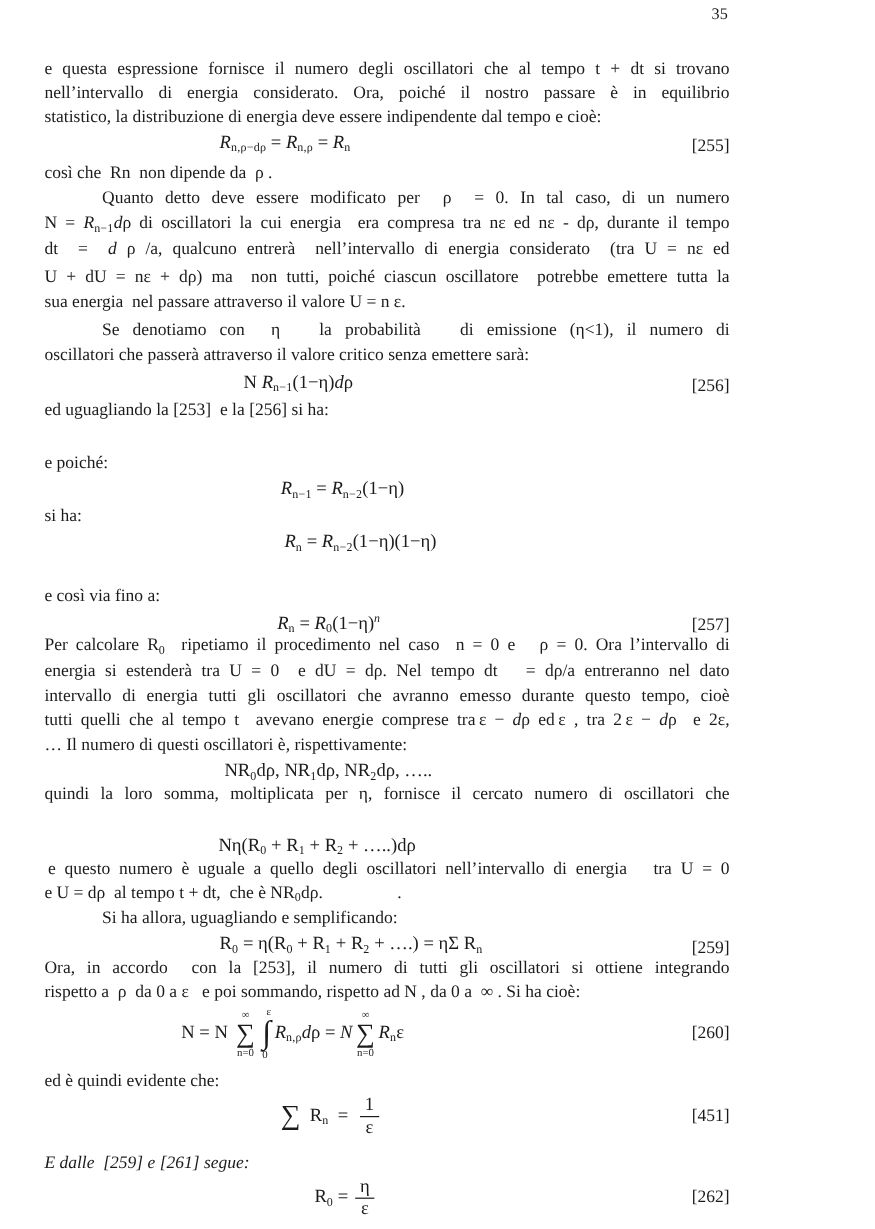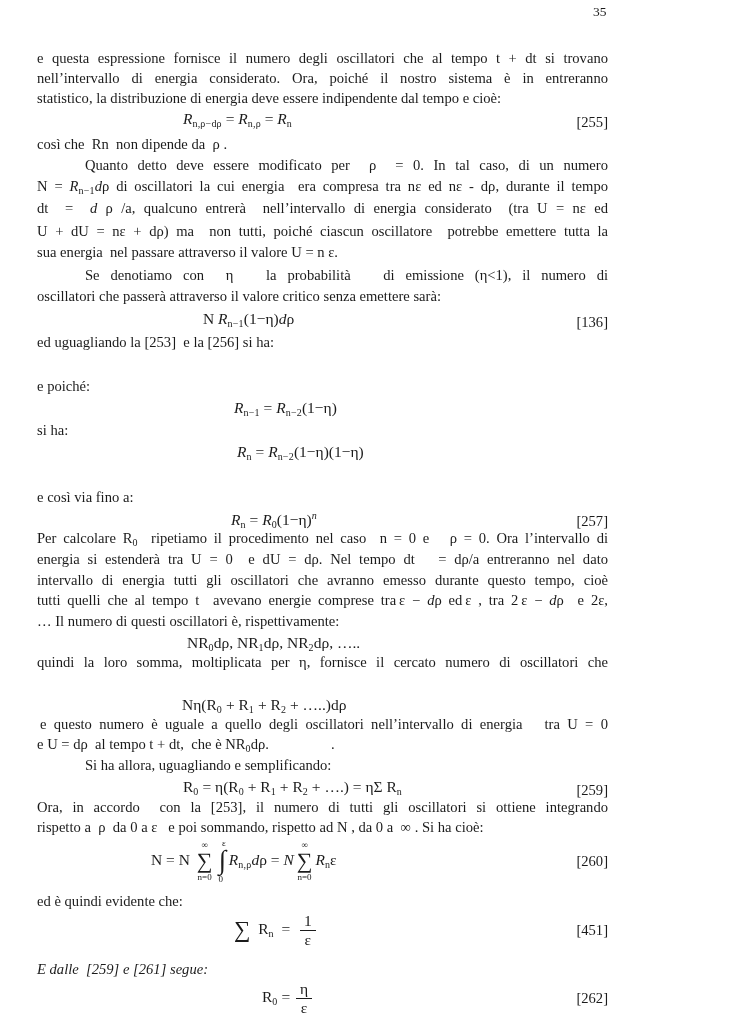--- a/index.html
+++ b/index.html
@@ -51,37 +51,37 @@
   }
   .frac .num{display:block;border-bottom:1px solid #1b1b1b;padding:0 4px;}
   .frac .den{display:block;}
 </style>
 </head>
 <body>
 
 <div id="page-number">35</div>
 <div id="content">
     <div class="line justify" style="top: 48px;">e questa espressione fornisce il numero degli oscillatori che al tempo t + dt si trovano</div>
-    <div class="line justify" style="top: 68px;">nell’intervallo di energia considerato. Ora, poiché il nostro sistema è in entreranno</div>
+    <div class="line justify" style="top: 68px;">nell’intervallo di energia considerato. Ora, poiché il nostro passare è in equilibrio</div>
     <div class="line" style="top: 88px;">statistico, la distribuzione di energia deve essere indipendente dal tempo e cioè:</div>
     <div class="eq" style="top: 108px; padding-left: 146px;">
       <span class="eqc"><span class="i">R</span><span class="sb">n,ρ−dρ</span>&nbsp;= <span class="i">R</span><span class="sb">n,ρ</span>&nbsp;= <span class="i">R</span><span class="sb">n</span></span>
       <span class="eqlabel">[255]</span>
     </div>
     <div class="line" style="top: 134px;">così che&nbsp; Rn&nbsp; non dipende da&nbsp; ρ .</div>
     <div class="line justify" style="top: 155px; padding-left: 48px;">Quanto detto deve essere modificato per &nbsp;ρ&nbsp; = 0. In tal caso, di un numero</div>
     <div class="line justify" style="top: 176px;">N = <span class="i">R</span><span class="sb">n−1</span><span class="i">d</span>ρ di oscillatori la cui energia &nbsp;era compresa tra nε ed nε - dρ, durante il tempo</div>
     <div class="line justify" style="top: 198px;">dt&nbsp; = &nbsp;<span class="i">d</span>&nbsp;ρ /a, qualcuno entrerà &nbsp;nell’intervallo di energia considerato &nbsp;(tra U = nε ed</div>
     <div class="line justify" style="top: 221px;">U + dU = nε + dρ) ma &nbsp;non tutti, poiché ciascun oscillatore &nbsp;potrebbe emettere tutta la</div>
     <div class="line" style="top: 242px;">sua energia &nbsp;nel passare attraverso il valore U = n ε.</div>
     <div class="line justify" style="top: 265px; padding-left: 48px;">Se denotiamo con &nbsp;η &nbsp; la probabilità &nbsp; di emissione (η&lt;1), il numero di</div>
     <div class="line" style="top: 286px;">oscillatori che passerà attraverso il valore critico senza emettere sarà:</div>
     <div class="eq" style="top: 308px; padding-left: 166px;">
       <span class="eqc">N&nbsp;<span class="i">R</span><span class="sb">n−1</span>(1−η)<span class="i">d</span>ρ</span>
-      <span class="eqlabel">[136]</span>
+      <span class="eqlabel">[256]</span>
     </div>
     <div class="line" style="top: 332px;">ed uguagliando la [253] &nbsp;e la [256] si ha:</div>
     <div class="line" style="top: 376px;">e poiché:</div>
     <div class="eq" style="top: 397px; padding-left: 197px;">
       <span class="eqc"><span class="i">R</span><span class="sb">n−1</span> = <span class="i">R</span><span class="sb">n−2</span>(1−η)</span>
     </div>
     <div class="line" style="top: 420px;">si ha:</div>
     <div class="eq" style="top: 441px; padding-left: 200px;">
       <span class="eqc"><span class="i">R</span><span class="sb">n</span> = <span class="i">R</span><span class="sb">n−2</span>(1−η)(1−η)</span>
     </div>

